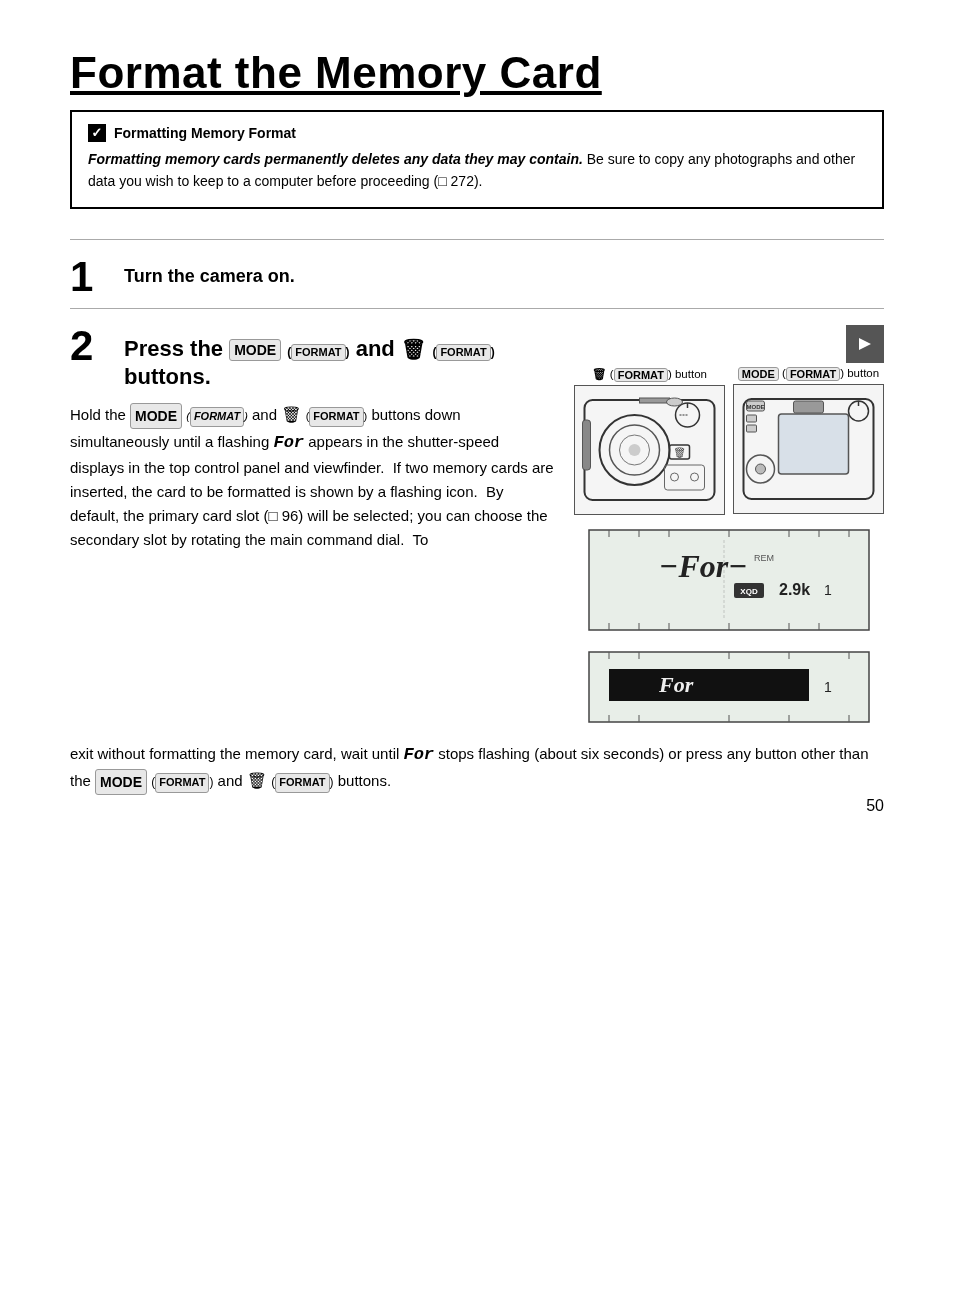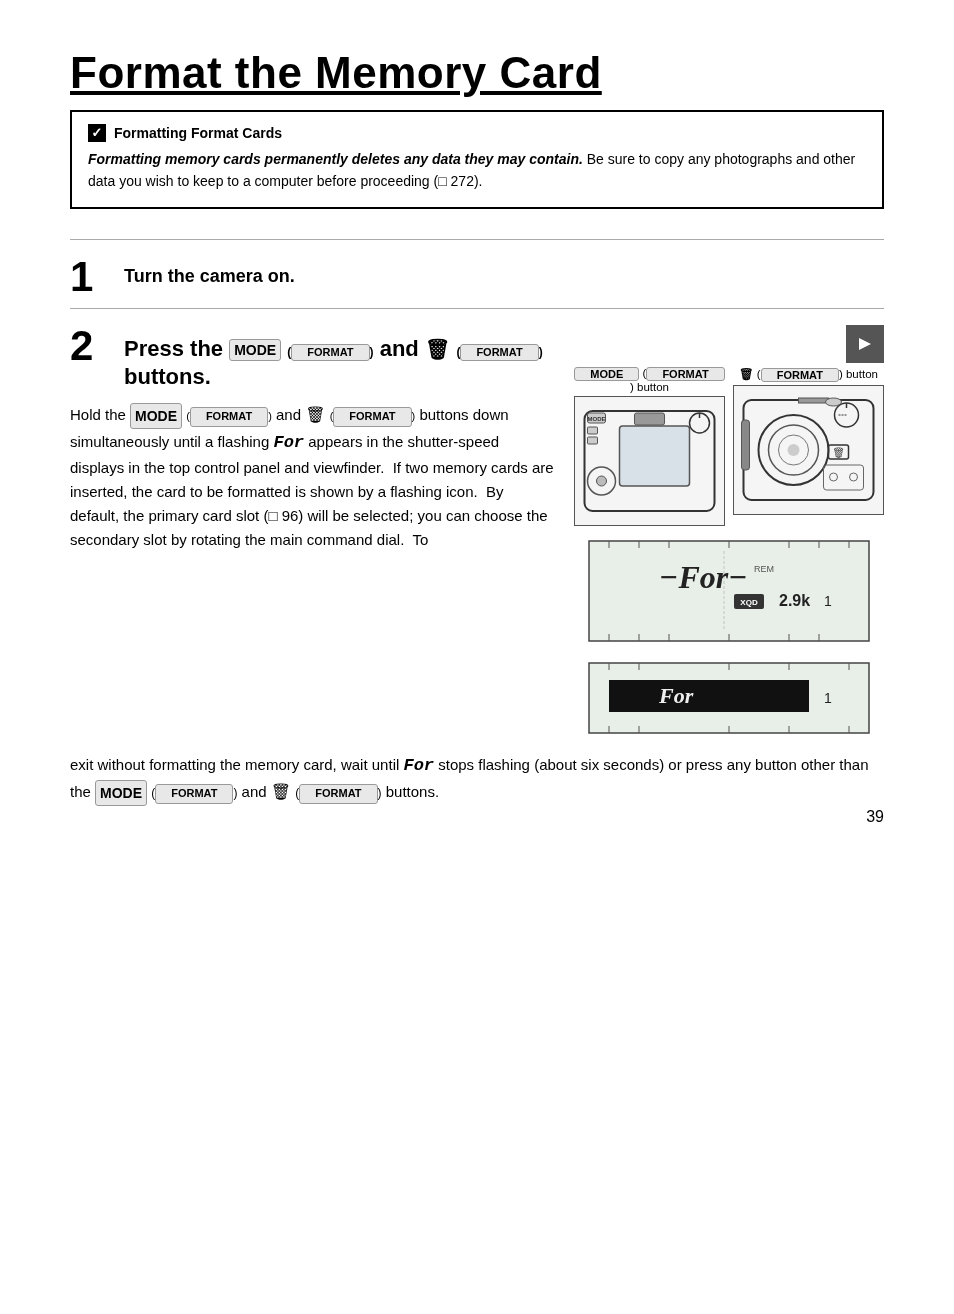--- a/index.html
+++ b/index.html
@@ -121,21 +121,21 @@
       font-size: 14px;
       background: #e8e8e8;
       border: 1px solid #999;
       border-radius: 3px;
       padding: 1px 4px;
       display: inline-block;
       vertical-align: middle;
     }
     .kbd-small {
       font-size: 11px;
-      padding: 0px 15px;
+      padding: 0px 3px;
     }
     .for-text {
       font-family: 'Courier New', monospace;
       font-style: italic;
       font-weight: 700;
       font-size: 17px;
     }
     .step2-bottom-text {
       font-size: 15px;
       line-height: 1.6;
@@ -175,21 +175,21 @@
 <body>
 
 <div class="page">
 
   <h1>Format the Memory Card</h1>
 
 
   <div class="warning-box">
     <div class="warning-title">
       <span class="warning-icon">✓</span>
-      <span>Formatting Format Cards</span>
+      <span>Formatting Memory Format</span>
     </div>
     <div class="warning-body">
       <em>Formatting memory cards permanently deletes any data they may contain.</em><span> Be sure to copy any photographs and other data you wish to keep to a computer before proceeding (□ 272).</span>
     </div>
   </div>
 
   <div class="step-section">
     <div class="step-header">
       <div class="step-number">1</div>
       <div class="step-title">Turn the camera on.</div>
@@ -200,39 +200,73 @@
     <div class="step2-layout">
 
       <div class="step2-left">
         <div class="step2-header">
           <div class="step-number">2</div>
           <div class="step2-title">
             Press the <span class="kbd">MODE</span>&nbsp;<span style="font-size:12px;">(<span class="kbd kbd-small">FORMAT</span>)</span> and <span style="font-size:20px;">🗑</span>&nbsp;<span style="font-size:12px;">(<span class="kbd kbd-small">FORMAT</span>)</span> buttons.
           </div>
         </div>
         <div class="step2-body">
-          Hold the <span class="kbd">MODE</span> <span style="font-size:11px;">(<span class="kbd kbd-small">FORMAT</span>)</span> and <span style="font-size:16px;">🗑</span> <span style="font-size:11px;margin-top:40px;">(<span class="kbd kbd-small">FORMAT</span>)</span>
+          Hold the <span class="kbd">MODE</span> <span style="font-size:11px;font-style:italic;">(<span class="kbd kbd-small">FORMAT</span>)</span> and <span style="font-size:16px;">🗑</span> <span style="font-size:11px;margin-top:40px;">(<span class="kbd kbd-small">FORMAT</span>)</span>
           buttons down simultaneously until a flashing <span class="for-text">For</span> appears
           in the shutter-speed displays in the top control panel and viewfinder.&nbsp; If two memory cards are inserted, the card to be formatted is shown by a flashing icon.&nbsp; By default, the primary card slot (□ 96) will be selected; you can choose the secondary slot by rotating the main command dial.&nbsp; To
         </div>
       </div>
 
       <div class="step2-right">
 
         <div style="display:flex; justify-content:flex-end; margin-bottom:4px;">
           <div style="background:#555; width:38px; height:38px; display:flex; align-items:center; justify-content:center;">
             <svg width="20" height="20" viewBox="0 0 20 20">
               <polygon points="4,4 16,10 4,16" fill="white"></polygon>
             </svg>
           </div>
         </div>
 
         <div class="camera-images-top">
 
           <div style="flex:1;">
+            <div class="camera-img-label"><span>🗑</span> (<span class="kbd kbd-small">FORMAT</span>) button</div>
+            <div class="camera-img-box" style="height:130px; padding:4px;">
+              
+              <svg width="100%" height="120" viewBox="0 0 140 120">
+
+                <rect x="5" y="10" width="130" height="100" rx="8" fill="none" stroke="#333" stroke-width="2"></rect>
+
+                <circle cx="55" cy="60" r="35" fill="none" stroke="#333" stroke-width="2"></circle>
+                <circle cx="55" cy="60" r="25" fill="none" stroke="#555" stroke-width="1.5"></circle>
+                <circle cx="55" cy="60" r="15" fill="none" stroke="#777" stroke-width="1"></circle>
+                <circle cx="55" cy="60" r="6" fill="#ccc"></circle>
+
+                <circle cx="108" cy="25" r="12" fill="none" stroke="#333" stroke-width="1.5"></circle>
+                <line x1="108" y1="13" x2="108" y2="18" stroke="#333" stroke-width="1.5"></line>
+
+                <rect x="60" y="8" width="30" height="5" fill="#999" stroke="#555" stroke-width="1"></rect>
+
+                <rect x="3" y="30" width="8" height="50" rx="3" fill="#888" stroke="#555" stroke-width="1"></rect>
+
+                <ellipse cx="95" cy="12" rx="8" ry="4" fill="#ccc" stroke="#555" stroke-width="1"></ellipse>
+
+                <line x1="100" y1="25" x2="108" y2="25" stroke="#333" stroke-width="1" stroke-dasharray="2,1"></line>
+
+                <rect x="90" y="55" width="20" height="14" rx="2" fill="none" stroke="#333" stroke-width="1.5"></rect>
+                <text x="100" y="66" text-anchor="middle" font-size="10" fill="#333">🗑</text>
+
+                <rect x="85" y="75" width="40" height="25" rx="3" fill="none" stroke="#666" stroke-width="1"></rect>
+                <circle cx="95" cy="87" r="4" fill="none" stroke="#666" stroke-width="1"></circle>
+                <circle cx="115" cy="87" r="4" fill="none" stroke="#666" stroke-width="1"></circle>
+              </svg>
+            </div>
+          </div>
+
+          <div style="flex:1;">
             <div class="camera-img-label"><span class="kbd kbd-small">MODE</span> (<span class="kbd kbd-small">FORMAT</span>) button</div>
             <div class="camera-img-box" style="height:130px; padding:4px;">
               
               <svg width="100%" height="120" viewBox="0 0 140 120">
 
                 <rect x="5" y="10" width="130" height="100" rx="8" fill="none" stroke="#333" stroke-width="2"></rect>
 
                 <rect x="40" y="25" width="70" height="60" rx="3" fill="#d8e0e8" stroke="#555" stroke-width="1.5"></rect>
 
                 <rect x="55" y="12" width="30" height="12" rx="2" fill="#999" stroke="#555" stroke-width="1"></rect>
@@ -241,54 +275,20 @@
                 <line x1="120" y1="12" x2="120" y2="17" stroke="#333" stroke-width="1.5"></line>
 
                 <rect x="8" y="12" width="18" height="10" rx="2" fill="#ccc" stroke="#555" stroke-width="1"></rect>
                 <text x="17" y="20" text-anchor="middle" font-size="6" fill="#333" font-weight="bold">MODE</text>
 
                 <circle cx="22" cy="80" r="14" fill="none" stroke="#555" stroke-width="1.5"></circle>
                 <circle cx="22" cy="80" r="5" fill="#bbb" stroke="#555" stroke-width="1"></circle>
 
                 <rect x="8" y="26" width="10" height="7" rx="1" fill="#ccc" stroke="#555" stroke-width="1"></rect>
                 <rect x="8" y="36" width="10" height="7" rx="1" fill="#ccc" stroke="#555" stroke-width="1"></rect>
-              </svg>
-            </div>
-          </div>
-
-          <div style="flex:1;">
-            <div class="camera-img-label"><span>🗑</span> (<span class="kbd kbd-small">FORMAT</span>) button</div>
-            <div class="camera-img-box" style="height:130px; padding:4px;">
-              
-              <svg width="100%" height="120" viewBox="0 0 140 120">
-
-                <rect x="5" y="10" width="130" height="100" rx="8" fill="none" stroke="#333" stroke-width="2"></rect>
-
-                <circle cx="55" cy="60" r="35" fill="none" stroke="#333" stroke-width="2"></circle>
-                <circle cx="55" cy="60" r="25" fill="none" stroke="#555" stroke-width="1.5"></circle>
-                <circle cx="55" cy="60" r="15" fill="none" stroke="#777" stroke-width="1"></circle>
-                <circle cx="55" cy="60" r="6" fill="#ccc"></circle>
-
-                <circle cx="108" cy="25" r="12" fill="none" stroke="#333" stroke-width="1.5"></circle>
-                <line x1="108" y1="13" x2="108" y2="18" stroke="#333" stroke-width="1.5"></line>
-
-                <rect x="60" y="8" width="30" height="5" fill="#999" stroke="#555" stroke-width="1"></rect>
-
-                <rect x="3" y="30" width="8" height="50" rx="3" fill="#888" stroke="#555" stroke-width="1"></rect>
-
-                <ellipse cx="95" cy="12" rx="8" ry="4" fill="#ccc" stroke="#555" stroke-width="1"></ellipse>
-
-                <line x1="100" y1="25" x2="108" y2="25" stroke="#333" stroke-width="1" stroke-dasharray="2,1"></line>
-
-                <rect x="90" y="55" width="20" height="14" rx="2" fill="none" stroke="#333" stroke-width="1.5"></rect>
-                <text x="100" y="66" text-anchor="middle" font-size="10" fill="#333">🗑</text>
-
-                <rect x="85" y="75" width="40" height="25" rx="3" fill="none" stroke="#666" stroke-width="1"></rect>
-                <circle cx="95" cy="87" r="4" fill="none" stroke="#666" stroke-width="1"></circle>
-                <circle cx="115" cy="87" r="4" fill="none" stroke="#666" stroke-width="1"></circle>
               </svg>
             </div>
           </div>
         </div>
 
         <div style="margin: 8px 0;">
           <svg width="100%" height="110" viewBox="0 0 300 110">
 
             <rect x="10" y="5" width="280" height="100" fill="#e8eee8" stroke="#444" stroke-width="1.5"></rect>
 
@@ -349,15 +349,15 @@
       </div>
     </div>
 
     <div class="step2-bottom-text">
       exit without formatting the memory card, wait until <span class="for-text">For</span>
       stops flashing (about six seconds) or press any button other
       than the <span class="kbd">MODE</span> <span style="font-size:12px;">(<span class="kbd kbd-small">FORMAT</span>)</span> and <span style="font-size:16px;">🗑</span> <span style="font-size:12px;">(<span class="kbd kbd-small">FORMAT</span>)</span> buttons.
     </div>
   </div>
 
-  <div class="page-number">39</div>
+  <div class="page-number">50</div>
 
 </div>
 
 </body></html>

